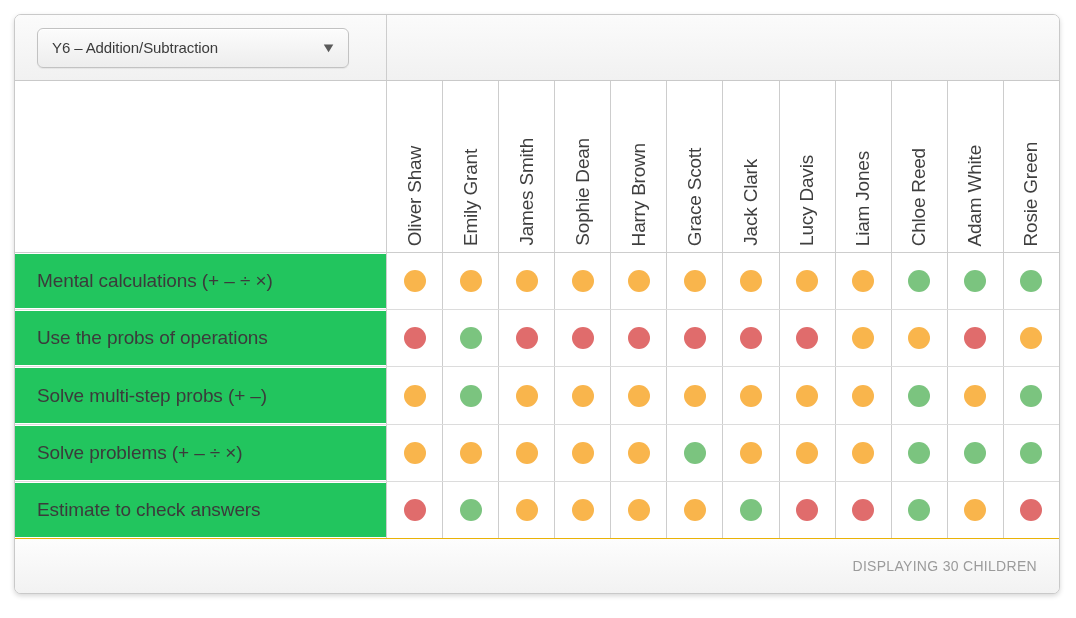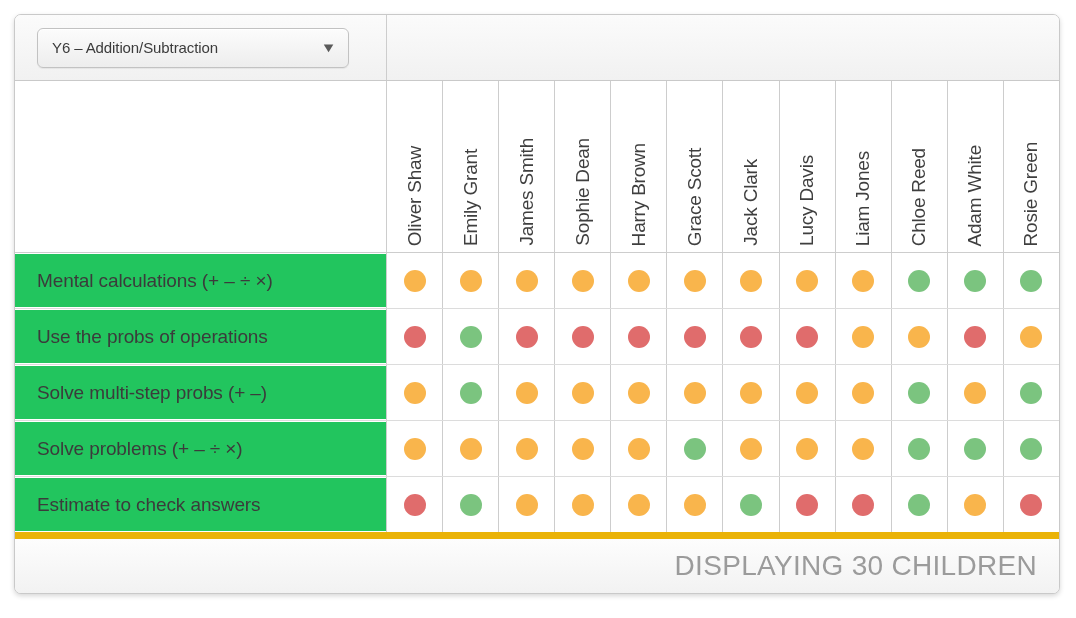--- a/index.html
+++ b/index.html
@@ -133,21 +133,21 @@
     letter-spacing: -0.2px;
   }
 
   .data-row {
     display: flex;
     flex: 1 1 0;
     min-height: 0;
     border-bottom: 1px solid #dcdcdc;
     box-sizing: border-box;
   }
-  .data-row:last-of-type { border-bottom: 7px solid #eab308; }
+  .data-row:last-of-type { border-bottom: 1px solid #eab308; }
 
   .row-label {
     width: 372px;
     flex: 0 0 372px;
     box-sizing: border-box;
     display: flex;
     align-items: center;
     padding-left: 22px;
     border-right: 1px solid #cdcdcd;
     background: #22c55e;
@@ -186,21 +186,21 @@
     height: 54px;
     flex: 0 0 54px;
     display: flex;
     align-items: center;
     justify-content: flex-end;
     padding-right: 22px;
     box-sizing: border-box;
     background: linear-gradient(to bottom, #fdfdfd 0%, #f2f2f2 100%);
   }
   .footer-text {
-    font-size: 28px;
+    font-size: 14px;
     color: #9b9b9b;
     letter-spacing: 0.3px;
     white-space: nowrap;
   }
 </style>
 </head>
 <body>
 
 <div id="app">
 

